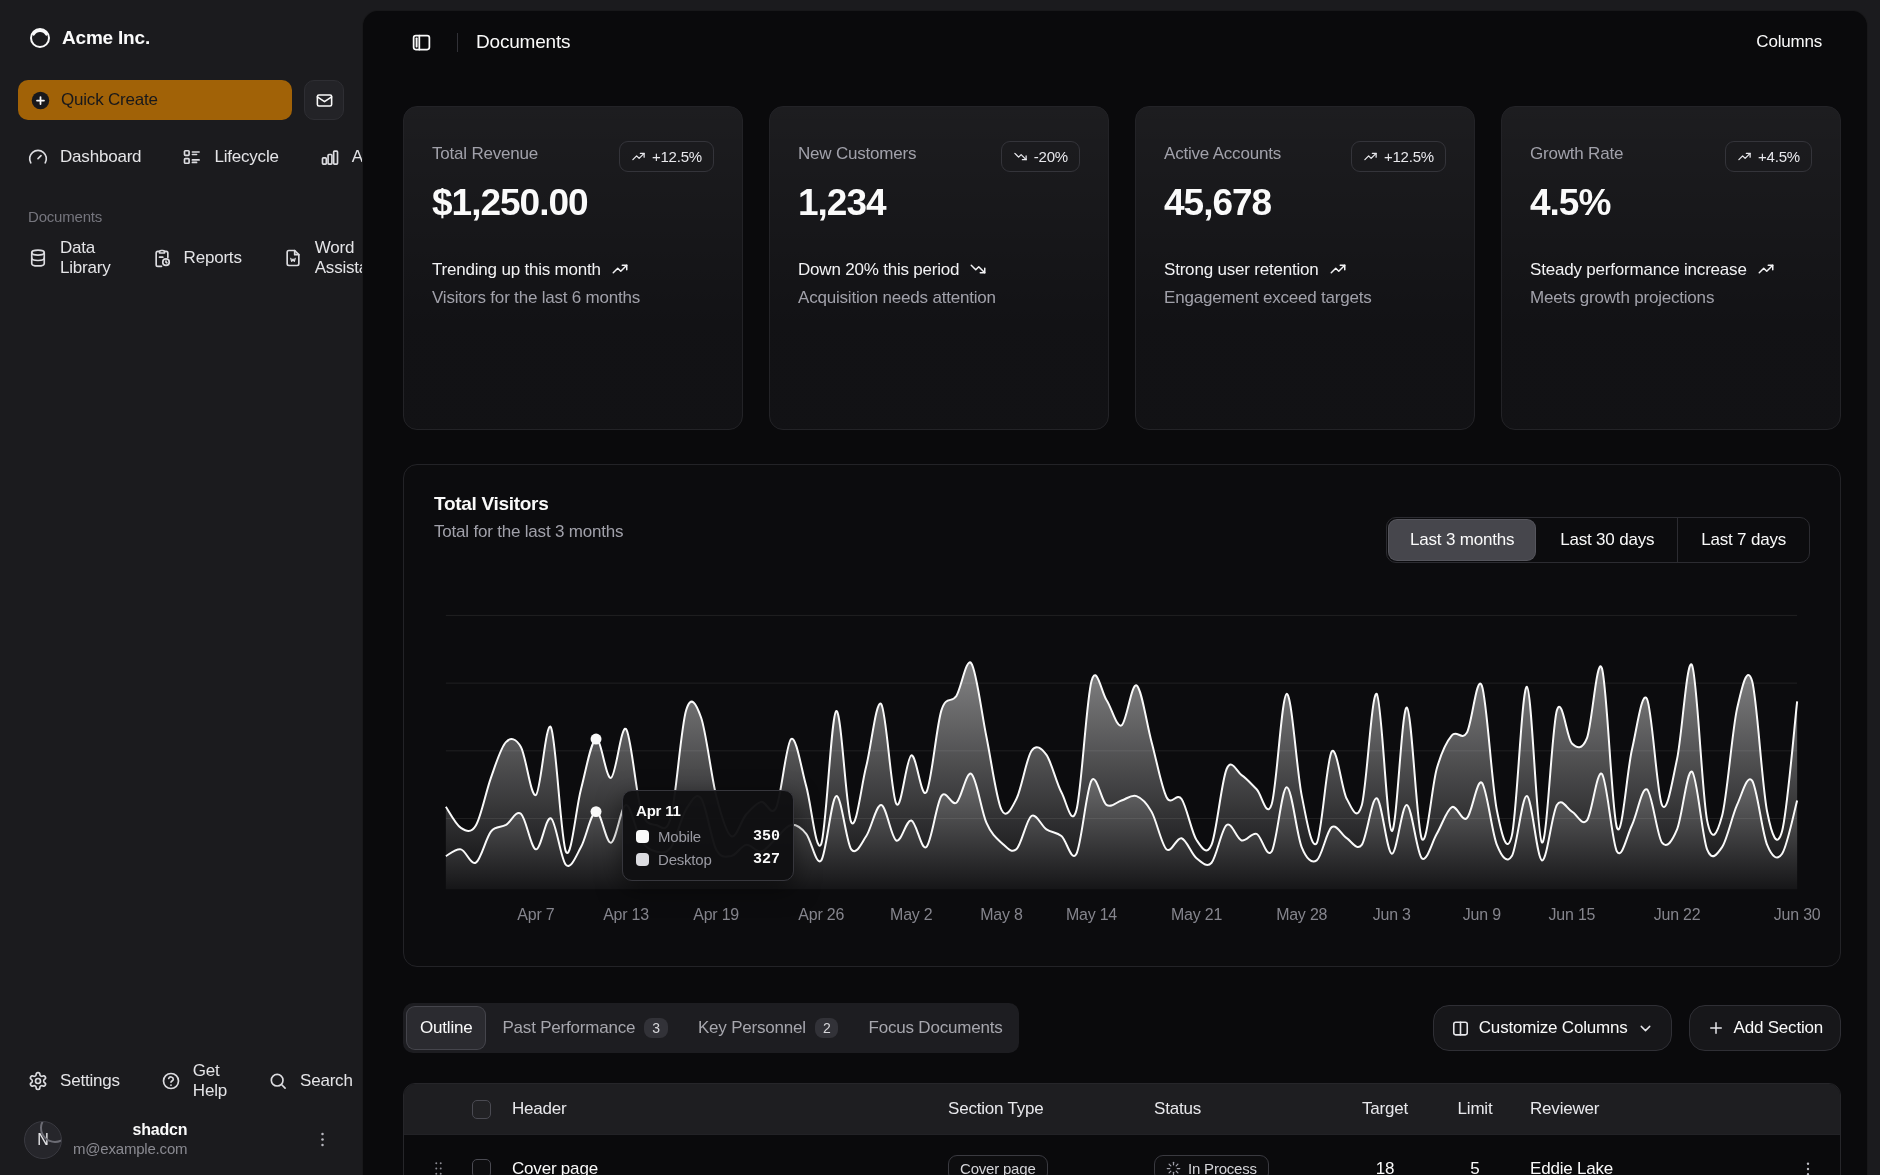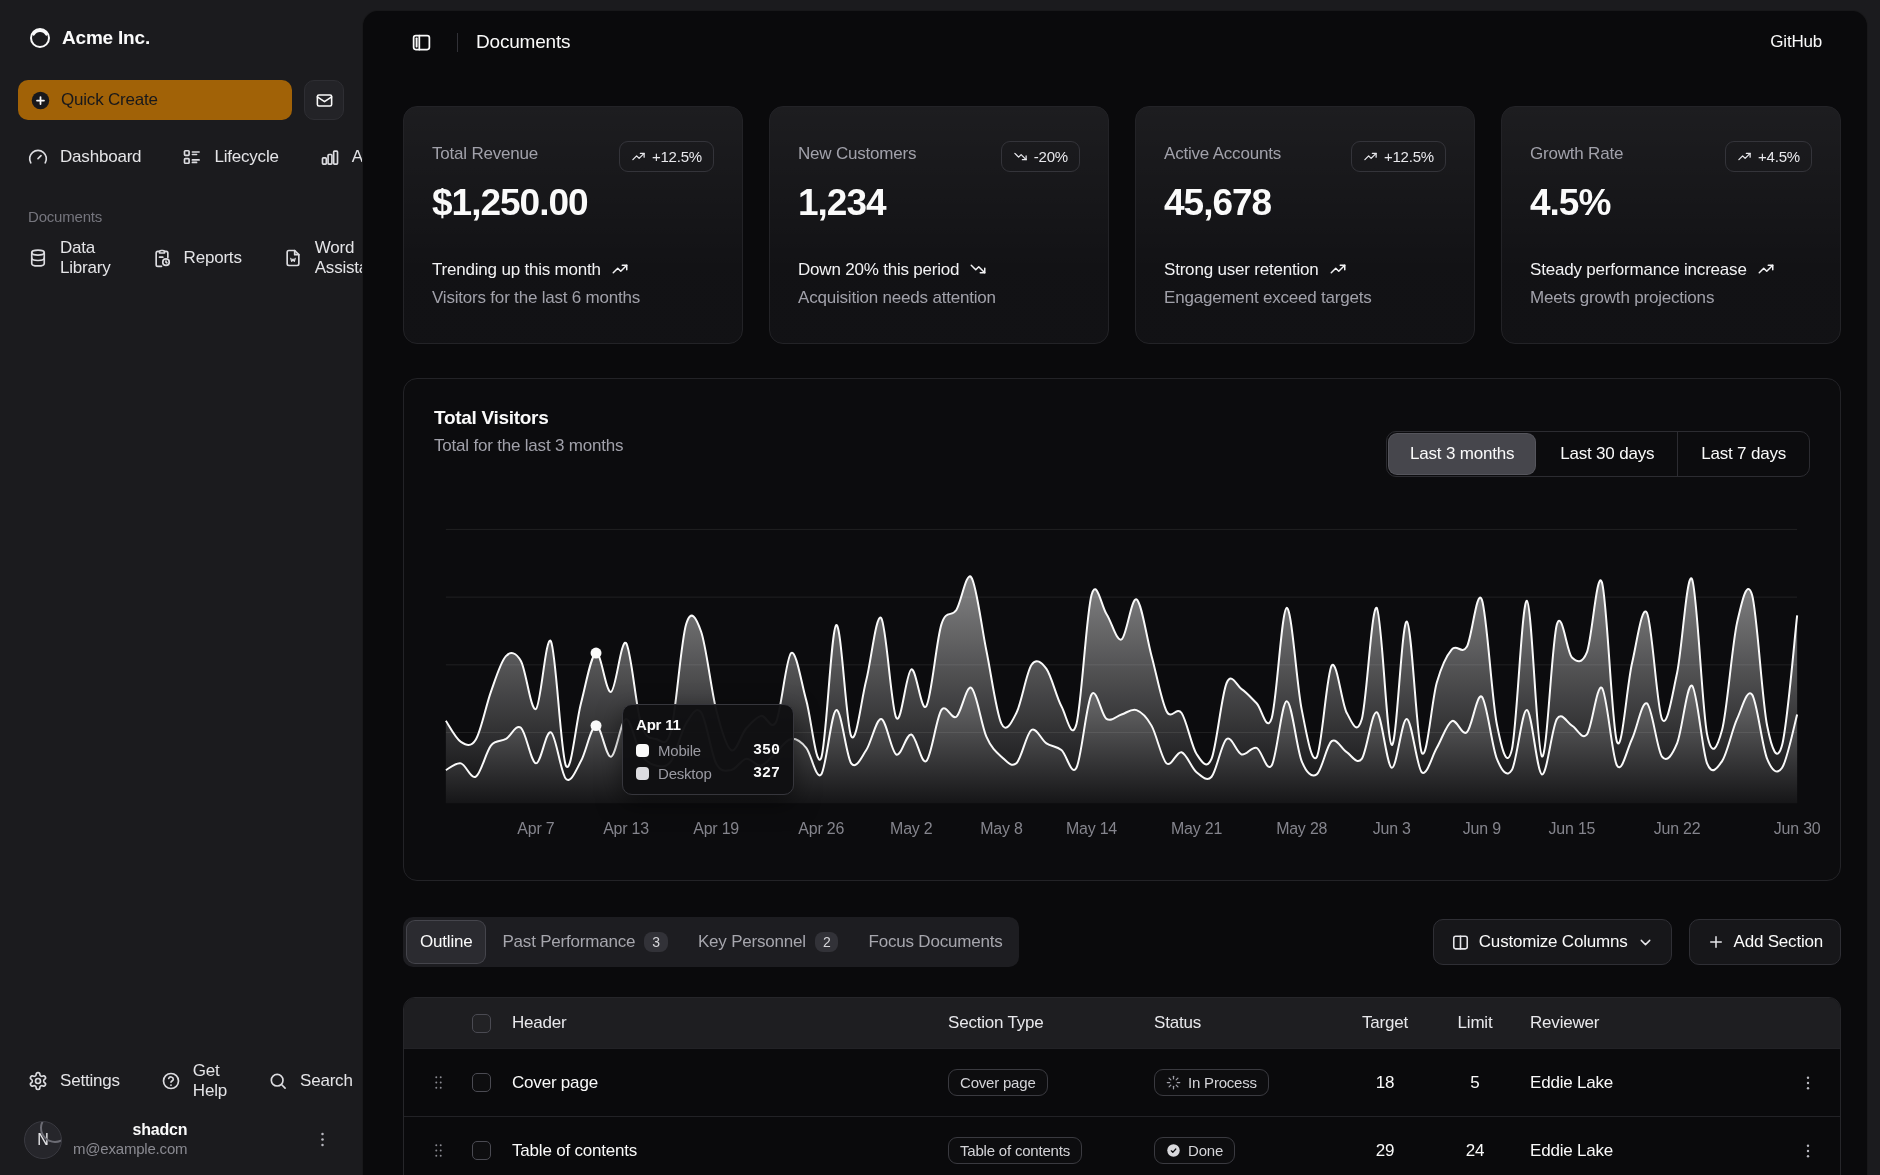--- a/index.html
+++ b/index.html
@@ -66,21 +66,21 @@
   .vsep { width:1px; height:19px; background:#313137; margin:0 18px; }
   .page-title { font-size:19px; font-weight:500; color:#fafafa; }
   .header-spacer { flex:1; }
   .header-link { color:#fafafa; font-size:17px; font-weight:500; text-decoration:none; cursor:pointer; }
 
   .content { padding:33px 26px 0 40px; }
 
   
   .stats { display:grid; grid-template-columns:repeat(4,1fr); gap:26px; }
   .stat-card {
-    height:238px; border:1px solid #232327; border-radius:14px; padding:34px 28px 0 28px;
+    height:324px; border:1px solid #232327; border-radius:14px; padding:34px 28px 0 28px;
     background:linear-gradient(180deg, rgba(255,255,255,0.055), rgba(255,255,255,0.008) 70%), #101013;
     display:flex; flex-direction:column; position:relative;
   }
   .stat-top { display:flex; align-items:flex-start; justify-content:space-between; }
   .stat-label { font-size:17px; color:#a1a1aa; padding-top:3px; }
   .trend-badge {
     display:flex; align-items:center; gap:6px; height:31px; padding:0 11px;
     border:1px solid #34343a; border-radius:9px; font-size:15px; color:#e8e8ec; flex:none;
   }
   .stat-value { font-size:37px; font-weight:700; letter-spacing:-1px; color:#fafafa; margin-top:10px; }
@@ -122,21 +122,21 @@
 
   
   .toolbar { margin-top:36px; display:flex; align-items:center; }
   .tabs { display:flex; align-items:center; gap:4px; background:#1d1d21; border-radius:10px; padding:4px; height:50px; }
   .tab { display:flex; align-items:center; gap:9px; padding:0 13px; height:42px; border:none; background:transparent;
     color:#a6a6ad; font-size:17px; font-family:inherit; letter-spacing:-0.2px; border-radius:8px; cursor:pointer; }
   .tab.sel { background:#2b2b30; color:#fafafa; box-shadow:0 0 0 1px #45454c; }
   .tab-badge { background:#323238; color:#d6d6da; font-size:14px; border-radius:8px; padding:2px 8px; }
   .toolbar-actions { margin-left:auto; display:flex; gap:17px; }
   .tool-btn { display:flex; align-items:center; gap:9px; height:46px; padding:0 17px;
-    background:#17171a; border:1px solid #2f2f35; border-radius:10px; color:#fafafa;
+    background:#17171a; border:1px solid #2f2f35; border-radius:16px; color:#fafafa;
     font-size:17px; font-weight:500; font-family:inherit; letter-spacing:-0.2px; cursor:pointer; }
   .tool-btn .ic { color:#e6e6ea; }
 
   
   .table { margin-top:30px; border:1px solid #26262a; border-radius:12px 12px 0 0; overflow:hidden; }
   .trow { display:grid; grid-template-columns:68px 40px 436px 206px 196px 70px 110px 1fr 64px; align-items:center; }
   .thead { background:#1e1e21; height:50px; font-size:17px; color:#e8e8ec; }
   .tbody-row { height:68px; border-top:1px solid #222226; font-size:17px; color:#fafafa; }
   .cell-num { text-align:center; }
   .checkbox { width:19px; height:19px; border:1px solid #4a4a52; border-radius:5px; background:rgba(255,255,255,0.02); cursor:pointer; }
@@ -328,21 +328,21 @@
     <button class="icon-btn" id="panel-icon-slot">
         <svg width="21" height="21" viewBox="0 0 24 24" fill="none" stroke="currentColor" stroke-width="2" stroke-linecap="round" stroke-linejoin="round">
           <rect x="3" y="4" width="18" height="16" rx="2.5"></rect>
           <path d="M9.5 4v16"></path>
           <rect x="5.3" y="6.3" width="2.2" height="11.4" rx="0.8" fill="currentColor" stroke="none"></rect>
         </svg>
       </button>
     <span class="vsep"></span>
     <span class="page-title">Documents</span>
     <span class="header-spacer"></span>
-    <a class="header-link">GitHub</a>
+    <a class="header-link">Columns</a>
   </header>
 
   <div class="content">
 
     <section class="stats" id="stats-grid">
   <div class="stat-card">
     <div class="stat-top">
       <span class="stat-label">Total Revenue</span>
       <span class="trend-badge">
         <span class="ic">

